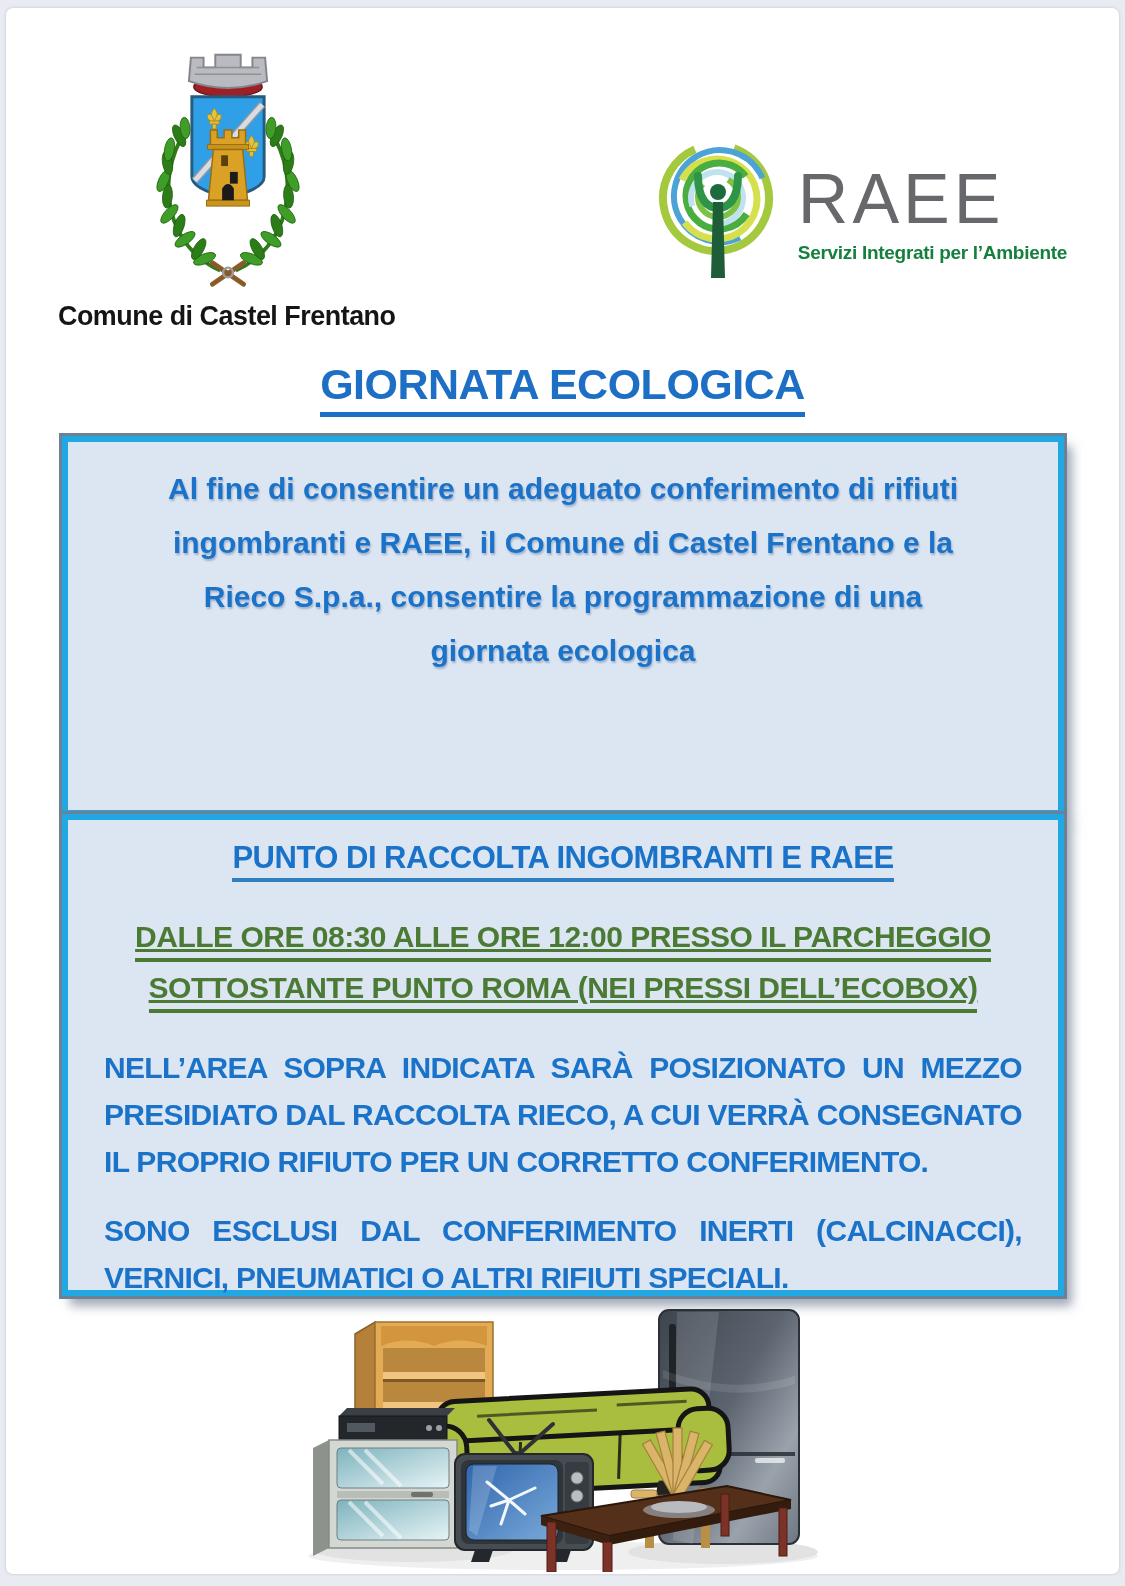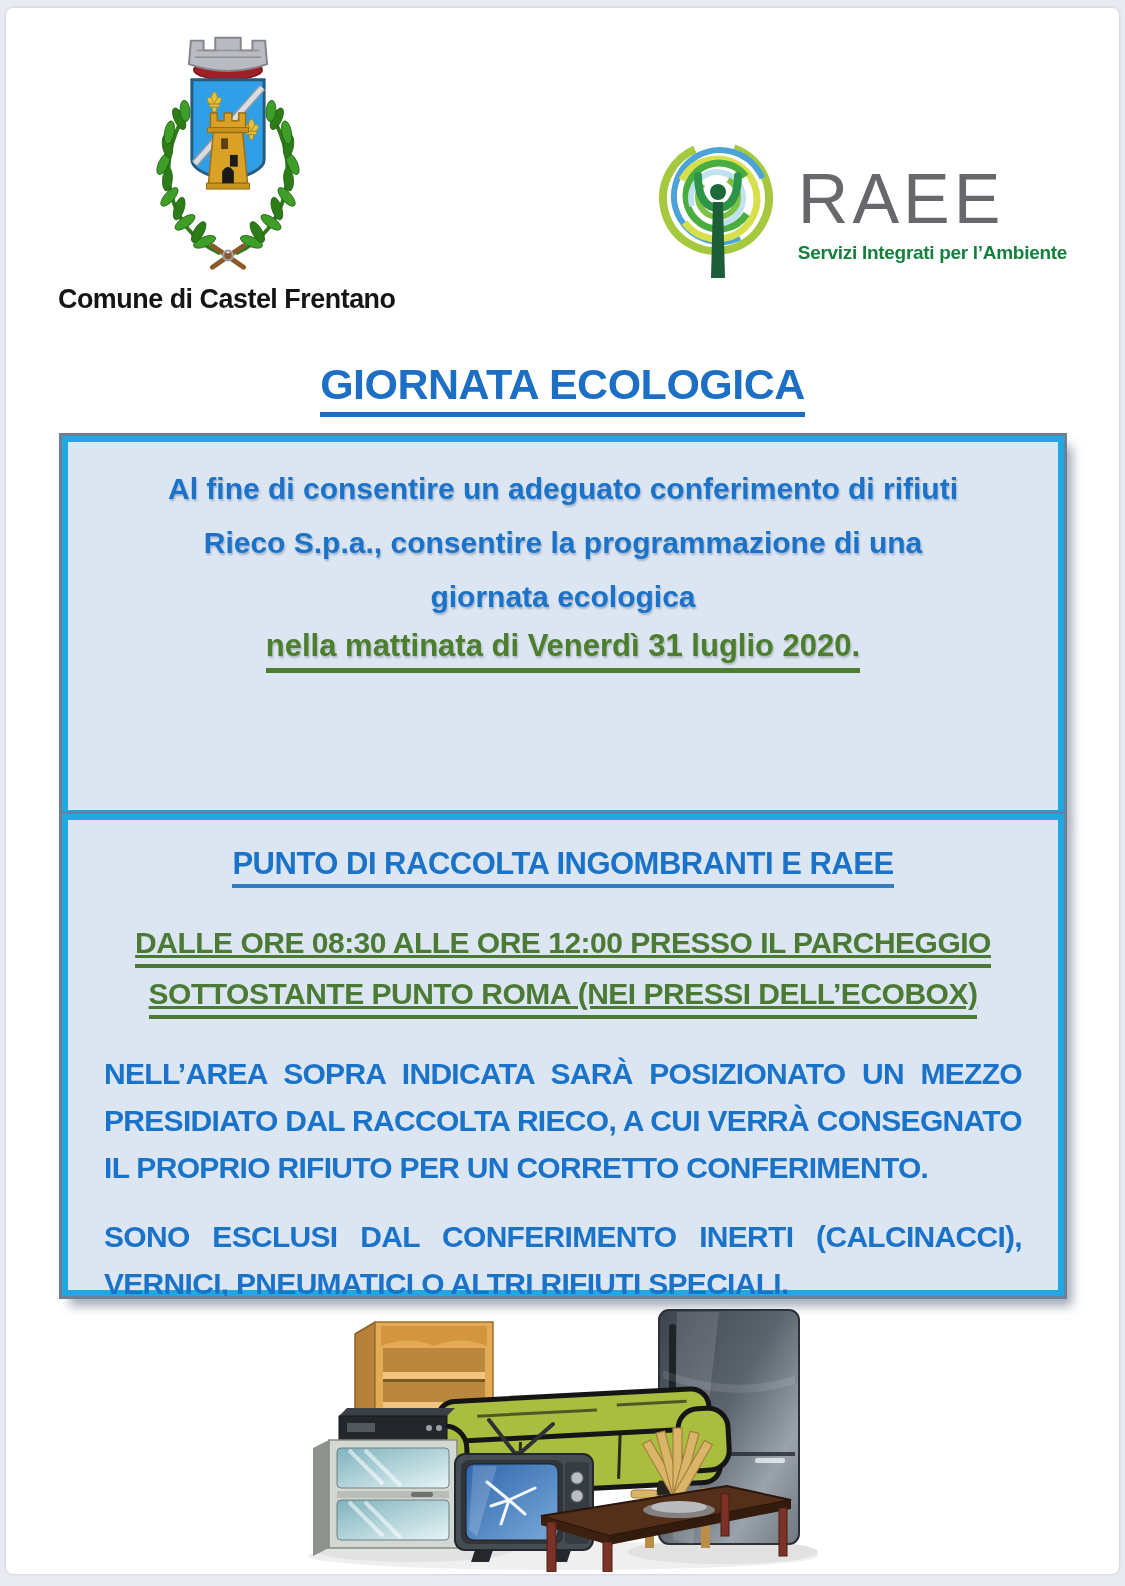--- a/index.html
+++ b/index.html
@@ -13,21 +13,21 @@
     position:relative;
     margin:8px 6px 0 6px;
     width:1113px;height:1566px;
     background:#ffffff;
     border-radius:7px;
     box-shadow:0 0 3px rgba(150,155,170,.5);
   }
 
   
   .crest-block{
-    position:absolute;left:52px;top:17px;width:340px;
+    position:absolute;left:52px;top:34px;width:340px;
     text-align:center;
   }
   .crest-block svg{display:block;margin:0 auto;}
   .muni-label{
     margin-top:6px;
     font-size:28px;font-weight:bold;color:#151515;
     letter-spacing:-0.5px;
     transform:scaleX(.96);transform-origin:left center;
     text-align:center;white-space:nowrap;
   }
@@ -75,21 +75,21 @@
   .date-row{text-align:center;line-height:54px;}
   .date-row span{
     display:inline-block;
     font-size:31px;font-weight:800;color:#4d7d2e;
     line-height:44px;
     border-bottom:5px solid #4d7d2e;
     text-shadow:1px 2px 2px rgba(20,60,20,.25);
     white-space:nowrap;
   }
 
-  .panel-collection{top:806px;height:482px;padding:26px 36px 0 36px;}
+  .panel-collection{top:806px;height:482px;padding:20px 36px 0 36px;}
   .coll-heading{text-align:center;margin-bottom:34px;}
   .coll-heading span{
     display:inline-block;
     font-size:31px;font-weight:800;color:#1a73c8;
     padding-bottom:2px;border-bottom:4px solid #2f7ec0;
     letter-spacing:-0.5px;white-space:nowrap;
   }
   .sched-line{text-align:center;line-height:50px;}
   .sched-line span{
     display:inline-block;
@@ -194,25 +194,23 @@
       <div class="rieco-tagline">Servizi Integrati per l’Ambiente</div>
     </div>
   </div>
 
   <div class="title-row">
     <span>GIORNATA ECOLOGICA</span>
   </div>
 
   <div class="panel panel-intro">
     <div class="intro-line">Al fine di consentire un adeguato conferimento di rifiuti</div>
+    <div class="intro-line">ingombranti e RAEE, il Comune di Castel Frentano e la</div>
     <div class="intro-line">Rieco S.p.a., consentire la programmazione di una</div>
     <div class="intro-line">giornata ecologica</div>
-    <div class="date-row">
-      <span>nella mattinata di Venerdì 31 luglio 2020.</span>
-    </div>
   </div>
 
   <div class="panel panel-collection">
     <div class="coll-heading">
       <span>PUNTO DI RACCOLTA INGOMBRANTI E RAEE</span>
     </div>
     <div class="sched-line">
       <span>DALLE ORE 08:30 ALLE ORE 12:00 PRESSO IL PARCHEGGIO</span>
     </div>
     <div class="sched-line">

